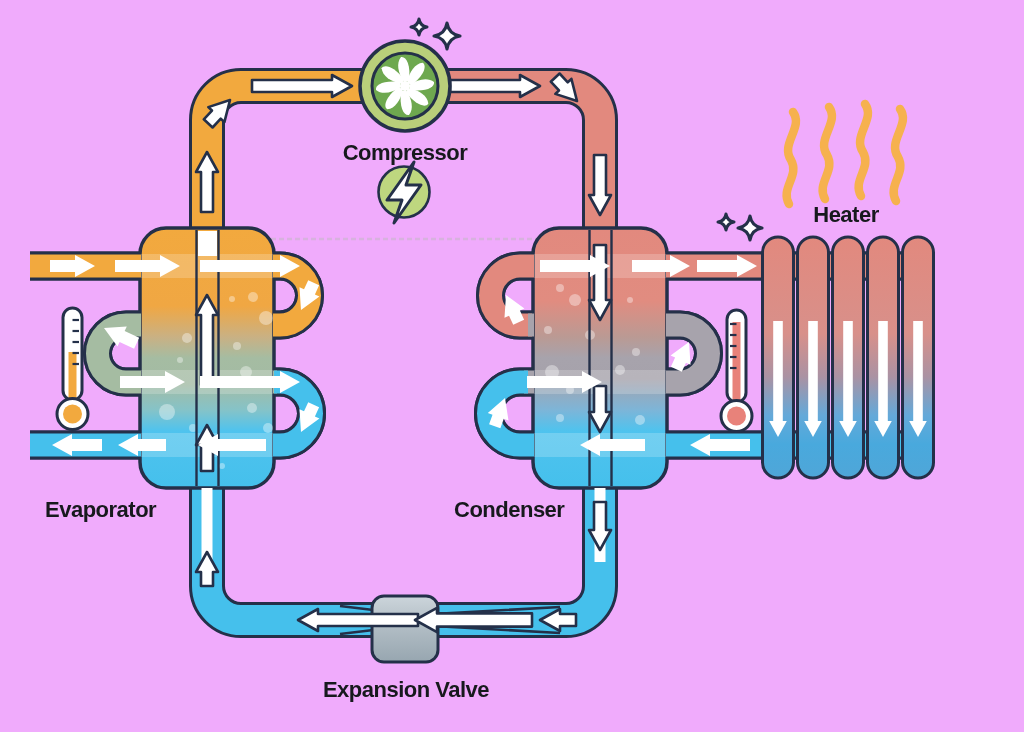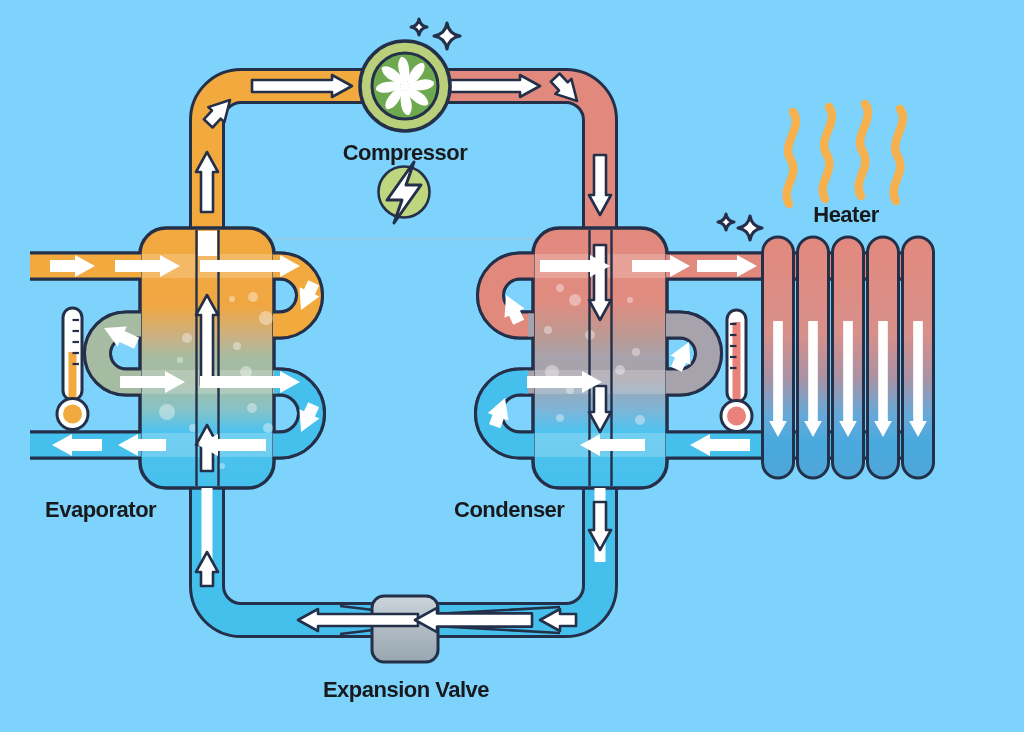--- a/index.html
+++ b/index.html
@@ -1,16 +1,16 @@
 <!DOCTYPE html>
 <html><head>
 <meta charset="utf-8">
 <style>
   html,body{margin:0;padding:0;background:#ffffff;}
-  .stage{position:relative;width:1024px;height:732px;background:#7dd3fc;overflow:hidden;
+  .stage{position:relative;width:1024px;height:732px;background:#f0abfc;overflow:hidden;
          font-family:"Liberation Sans","DejaVu Sans",sans-serif;}
   svg{display:block}
   .pout{fill:none;stroke:#243049;}
   .pin{fill:none;}
   .aw{fill:#ffffff;stroke:none;}
   .ao{fill:#ffffff;stroke:#243049;stroke-width:2.6;stroke-linejoin:round;}
   .lbl{font-family:"Liberation Sans","DejaVu Sans",sans-serif;font-weight:bold;font-size:22px;
        fill:#17191d;letter-spacing:-0.5px;}
   .bub{fill:#ffffff;opacity:0.38;}
   .band{fill:#ffffff;opacity:0.20;}

